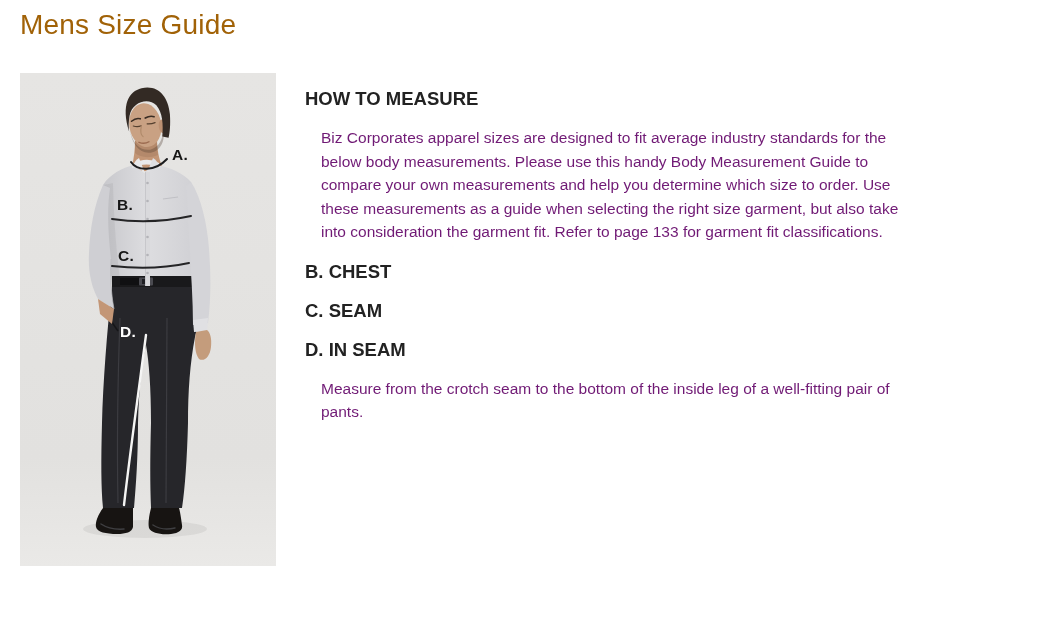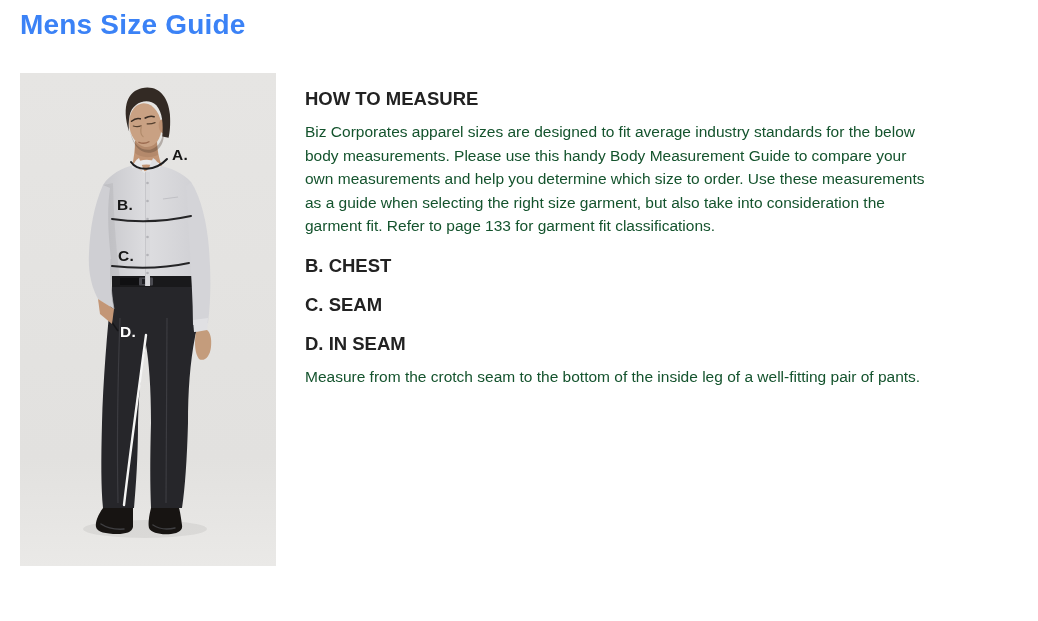--- a/index.html
+++ b/index.html
@@ -8,23 +8,23 @@
     width: 1038px; height: 621px;
     background: #ffffff;
     font-family: "Liberation Sans", "DejaVu Sans", sans-serif;
     color: #1c1c1c;
     overflow: hidden;
   }
   .page { padding: 8px 22px 0 20px; }
   .title {
     font-size: 28px;
     line-height: 34px;
-    font-weight: 700;
+    font-weight: 400;
     letter-spacing: 0.2px;
-    color: #3b82f6;
+    color: #a16207;
     margin: 0;
   }
   .content { display: flex; margin-top: 31px; }
   .photo-wrap {
     flex: 0 0 256px;
     width: 256px; height: 493px;
   }
   .photo-wrap svg { display: block; }
   .guide {
     margin-left: 29px;
@@ -34,22 +34,22 @@
   .guide h2 {
     font-size: 18.5px;
     font-weight: 700;
     line-height: 22px;
     color: #222222;
     margin: 0 0 10px 0;
   }
   .guide p {
     font-size: 15.5px;
     line-height: 23.5px;
-    color: #14532d;
-    margin: 0;
+    color: #701a75;
+    margin: 16px;
   }
   .section { margin-top: 17px; }
   .svg-label {
     font-family: "Liberation Sans", "DejaVu Sans", sans-serif;
     font-size: 15.5px;
     font-weight: 700;
     letter-spacing: 0.4px;
     fill: #161616;
   }
   .svg-label.light { fill: #ffffff; }

